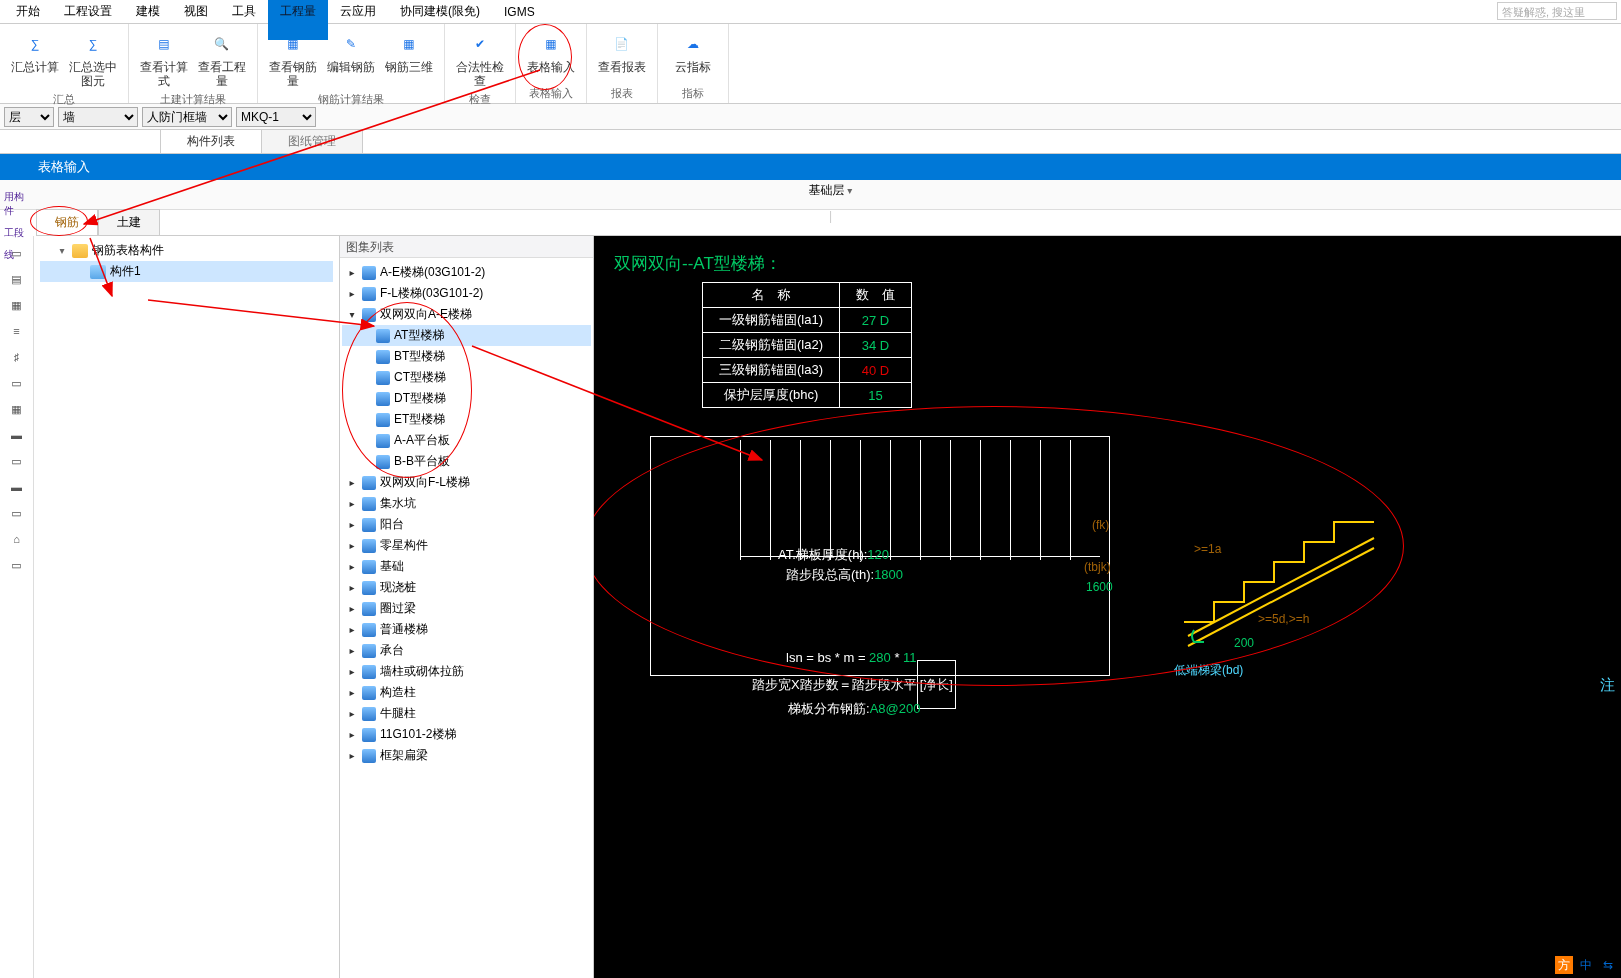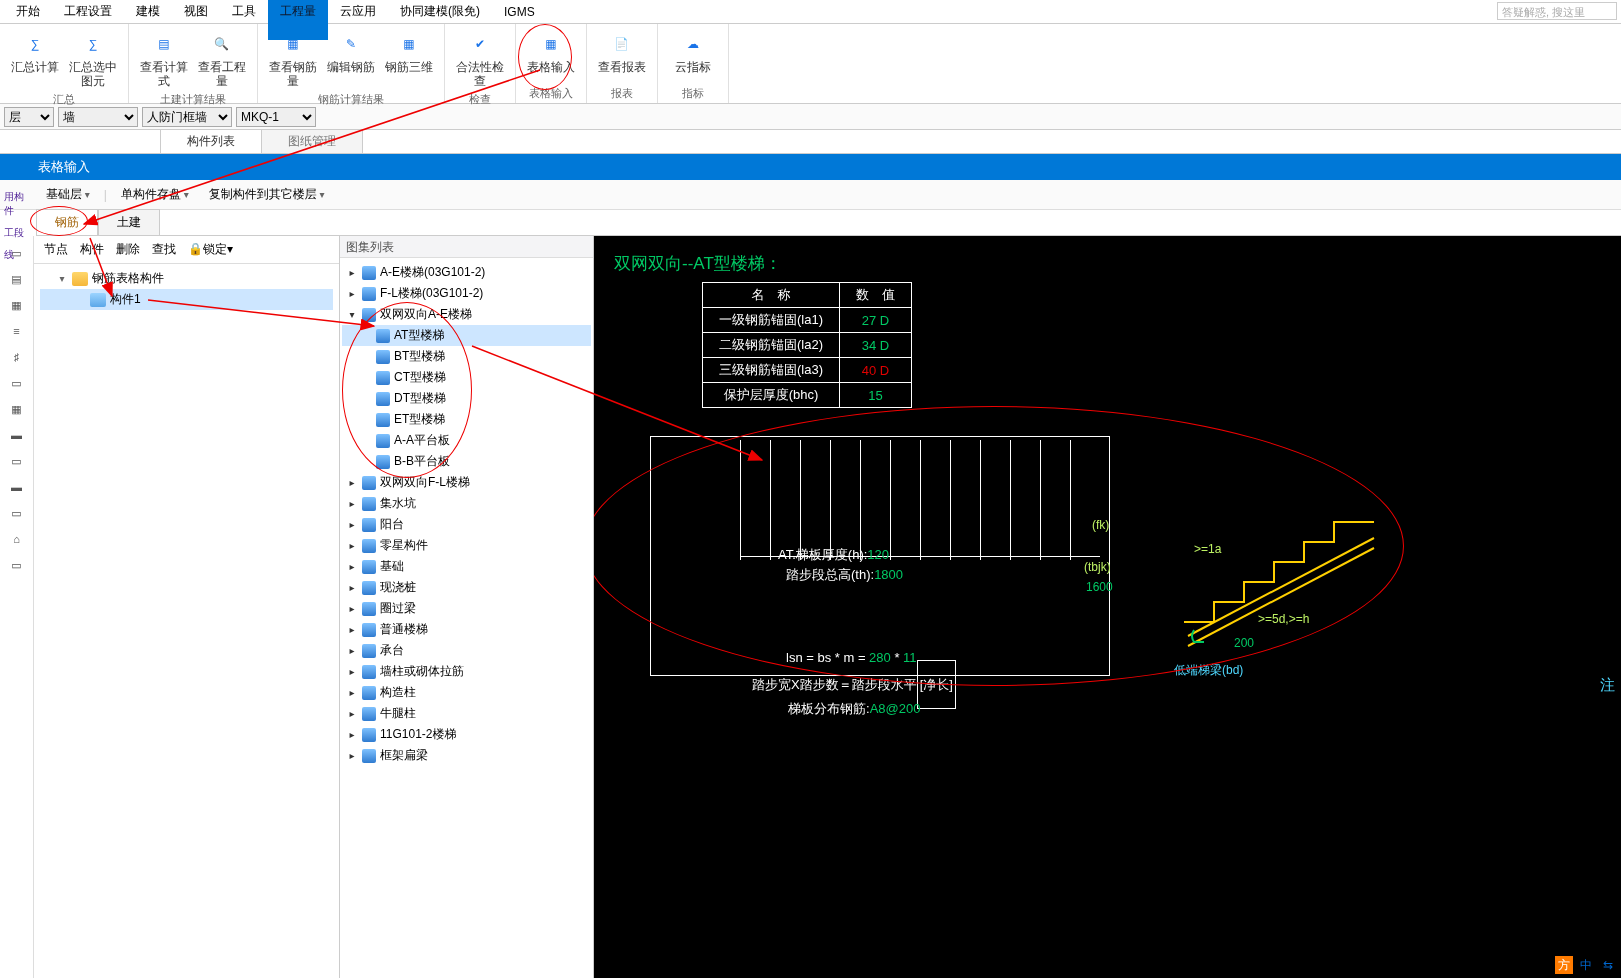--- a/index.html
+++ b/index.html
@@ -25,21 +25,21 @@
 .sel-bar { height:26px; background:#fafafa; border-bottom:1px solid #ccc; display:flex; align-items:center; padding-left:4px; gap:4px; }
 .sel-bar select { height:20px; font-size:12px; border:1px solid #aaa; }
 
 
 .panel-tabs { height:24px; background:#fff; display:flex; align-items:flex-end; padding-left:160px; border-bottom:1px solid #ccc; }
 .panel-tabs .pt { padding:3px 26px; border:1px solid #ccc; border-bottom:none; font-size:12px; background:#f4f4f4; color:#777; margin-right:-1px; }
 .panel-tabs .pt.active { background:#fff; color:#333; }
 .panel-header { height:26px; background:#0078d7; color:#fff; line-height:26px; padding-left:38px; font-size:13px; }
 
 
-.toolbar2 { height:30px; background:#fafafa; border-bottom:1px solid #ddd; display:flex; align-items:center; padding-left:40px; gap:8px; font-size:12px; }
+.toolbar2 { height:30px; background:#fafafa; border-bottom:1px solid #ddd; display:flex; align-items:center; padding-left:40px; gap:8px; font-size:12px;flex-direction:column; }
 .toolbar2 .tb { padding:2px 6px; cursor:pointer; }
 .toolbar2 .dd::after { content:" ▾"; color:#666; font-size:10px; }
 
 
 .subtabs { height:26px; display:flex; align-items:flex-end; border-bottom:1px solid #ccc; margin-left:36px; position:relative; }
 .subtabs .st { padding:4px 18px; border:1px solid #ccc; border-bottom:none; background:#f4f4f4; font-size:12px; }
 .subtabs .st.active { background:#fff; color:#a16207; }
 
 
 .workspace { display:flex; height:calc(100% - 24px - 80px - 26px - 24px - 26px - 30px - 26px); }
@@ -82,21 +82,21 @@
 .ptable td { border:1px solid #fff; padding:3px 16px; color:#fff; font-size:13px; text-align:center; }
 .ptable .val { color:#00c864; }
 .ptable .valr { color:#e00000; }
 .drawing { position:absolute; left:56px; top:200px; width:460px; height:240px; }
 .drawing .outer { position:absolute; inset:0; border:1px solid #fff; }
 .drawing .steps { position:absolute; left:90px; top:4px; right:10px; height:120px; }
 .drawing .steps div { position:absolute; top:0; bottom:0; width:1px; background:#fff; }
 .drawing .base { position:absolute; left:90px; right:10px; top:120px; height:1px; background:#fff; }
 .label-line { position:absolute; color:#fff; font-size:13px; white-space:nowrap; }
 .label-line .g { color:#00c864; }
-.dim { position:absolute; color:#bef264; font-size:12px; }
+.dim { position:absolute; color:#a16207; font-size:12px; }
 .big-ellipse { position:absolute; border:1.5px solid #e00; border-radius:50%; pointer-events:none; }
 
 
 svg.overlay { position:absolute; left:0; top:0; pointer-events:none; }
 
 
 .side-labels { position:absolute; left:0; top:186px; width:34px; font-size:10px; color:#4c1d95; }
 .side-labels div { padding:4px 4px; writing-mode:horizontal-tb; }
 
 .status-corner { position:absolute; right:4px; bottom:4px; display:flex; gap:4px; }
@@ -245,27 +245,20 @@
     <div class="rc">▦</div>
     <div class="rc">▬</div>
     <div class="rc">▭</div>
     <div class="rc">▬</div>
     <div class="rc">▭</div>
     <div class="rc">⌂</div>
     <div class="rc">▭</div>
   </div>
 
   <div class="comp-panel">
-    <div class="comp-tb">
-      <span class="btn">节点</span>
-      <span class="btn">构件</span>
-      <span class="btn">删除</span>
-      <span class="btn">查找</span>
-      <span class="btn">🔒<span>锁定</span>▾</span>
-    </div>
     <div class="comp-tree">
       <div class="tree-row folder indent1">
           <span class="exp">▾</span>
           <span class="ico"></span>
           <span>钢筋表格构件</span>
         </div>
       <div class="tree-row file sel indent2">
           <span class="exp"></span>
           <span class="ico"></span>
           <span>构件1</span>

